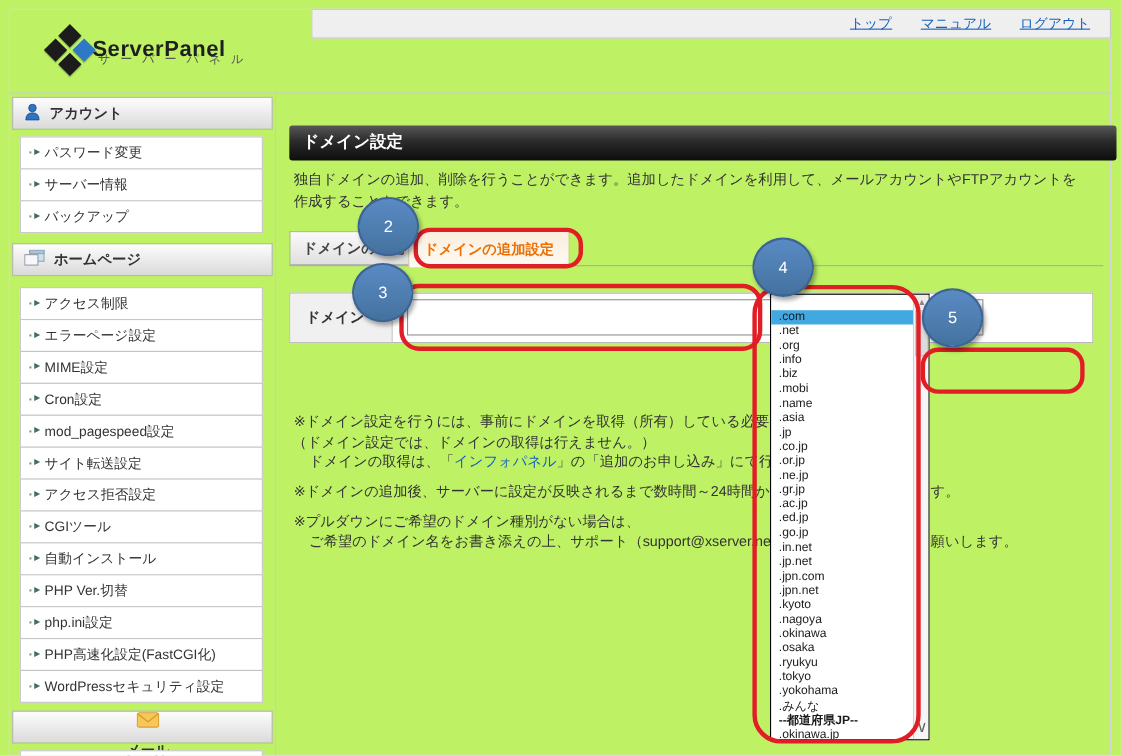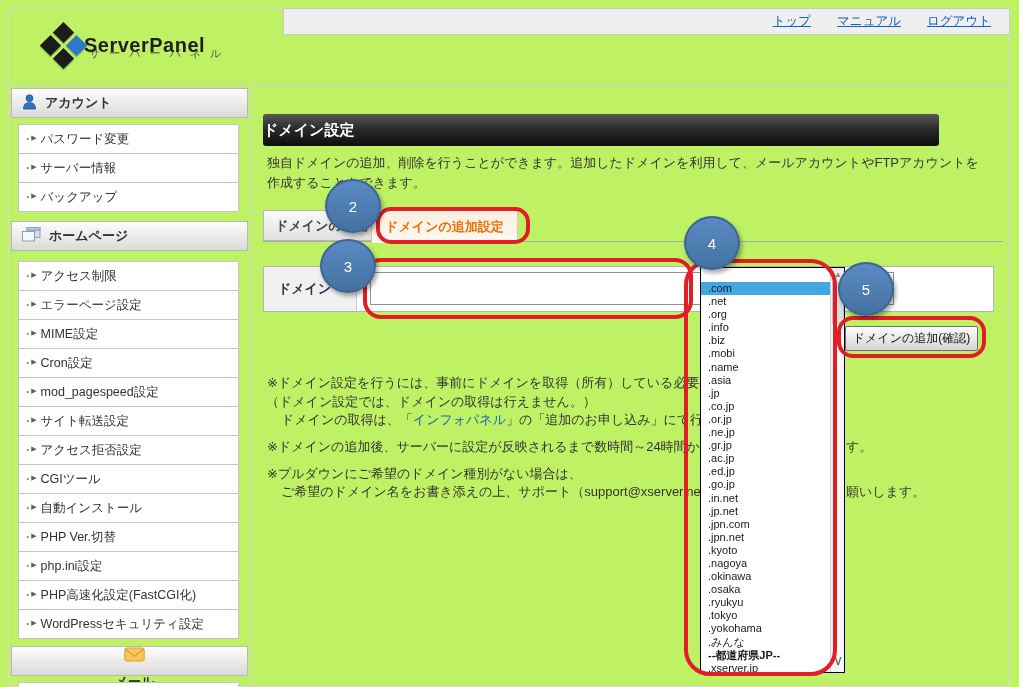--- a/index.html
+++ b/index.html
@@ -25,23 +25,23 @@
   .side-header { left:11px; width:237px; height:30px; background:linear-gradient(#fdfdfd,#dadada);
     border:1px solid #b8b8b8; display:flex; align-items:center; gap:8px; padding-left:10px;
     font-size:13px; font-weight:bold; color:#333; }
   .side-item { position:relative; margin-top:-1px; width:221px; height:30px; background:#fff; border:1px solid #c5c5c5;
     display:flex; align-items:center; padding-left:7px; font-size:12.5px; color:#333; cursor:pointer; }
   .b-dot { color:#888; font-weight:bold; margin-right:1px; }
   .b-arr { font-size:7px; color:#3d6e63; margin-right:4px; transform:translateY(-1px); }
   .partial-box { left:18px; top:682px; width:221px; height:10px; background:#fff; border:1px solid #c5c5c5; }
 
   
-  .title-bar { left:263px; top:114px; width:676px; height:32px; border-radius:3px;
+  .title-bar { left:263px; top:114px; width:752px; height:32px; border-radius:3px;
     background:linear-gradient(180deg,#585858 0%,#2b2b2b 45%,#0d0d0d 100%);
-    color:#fff; font-size:15px; font-weight:bold; line-height:32px; }
+    color:#fff; font-size:15px; font-weight:bold; line-height:32px; padding-left:12px; }
   .desc { left:267px; top:153px; width:715px; font-size:13px; color:#333; line-height:19.5px; }
 
   .tabline { left:263px; top:241px; width:740px; height:1px; background:#aaa; }
   .tab { display:flex; align-items:center; justify-content:center; font-size:13px; font-weight:bold; cursor:pointer; }
   .tab-inactive { left:263px; top:210px; width:117px; height:31px; color:#444;
     background:linear-gradient(#fafafa,#e0e0e0); border:1px solid #b5b5b5; }
   .tab-active { left:371px; top:209px; width:147px; height:34px; color:#ed7004; z-index:5;
     background:linear-gradient(#faeedd,#fdfaf4); border:1px solid #d8c7a8; border-bottom:none; }
 
   .form-table { left:263px; top:266px; width:731px; height:46px; border:1px solid #b3b3b3; background:#fff; }
@@ -223,21 +223,20 @@
         <span>ドメインの一覧</span>
       </div>
       <div class="abs tab tab-active">
         <span>ドメインの追加設定</span>
       </div>
     </div>
 
   <div class="abs form-table"></div>
   <div class="abs form-label">ドメイン</div>
   <input class="abs domain-input" type="text" value="" style="">
-  <button class="abs submit-btn">ドメインの追加(確認)</button>
 
   <div id="notes">
       <div class="abs note" style="left: 267px; top: 374px;"><span>※ドメイン設定を行うには、事前にドメインを取得（所有）している必要があります。</span></div>
       <div class="abs note" style="left: 266px; top: 393px;"><span>（ドメイン設定では、ドメインの取得は行えません。）</span></div>
       <div class="abs note" style="left: 281px; top: 411px;"><span>ドメインの取得は、「</span><a>インフォパネル</a><span>」の「追加のお申し込み」にて行えます。</span></div>
       <div class="abs note" style="left: 267px; top: 438px;"><span>※ドメインの追加後、サーバーに設定が反映されるまで数時間～24時間かかりま</span></div>
       <div class="abs note-cont" style="top: 438px;">す。</div>
       <div class="abs note" style="left: 267px; top: 465px;"><span>※プルダウンにご希望のドメイン種別がない場合は、</span></div>
       <div class="abs note" style="left: 281px; top: 483px;"><span>ご希望のドメイン名をお書き添えの上、サポート（support@xserver.ne.jp）までお</span></div>
       <div class="abs note-cont" style="top: 483px;">願いします。</div>
@@ -267,21 +266,21 @@
         <div class="opt">.jpn.net</div>
         <div class="opt">.kyoto</div>
         <div class="opt">.nagoya</div>
         <div class="opt">.okinawa</div>
         <div class="opt">.osaka</div>
         <div class="opt">.ryukyu</div>
         <div class="opt">.tokyo</div>
         <div class="opt">.yokohama</div>
         <div class="opt">.みんな</div>
         <div class="opt divider">--都道府県JP--</div>
-        <div class="opt">.xserver.jp</div>
+        <div class="opt">.okinawa.jp</div>
       </div>
     <div class="scrollbar">
       <div class="sb-up">▲</div>
       <div class="sb-thumb"></div>
       <div class="sb-down">∨</div>
     </div>
   </div>
 
   <div class="abs red-rect" style="left:376px;top:207px;width:154px;height:37px;border-radius:15px;"></div>
   <div class="abs red-rect" style="left:363px;top:258px;width:330px;height:61px;border-radius:18px;"></div>

